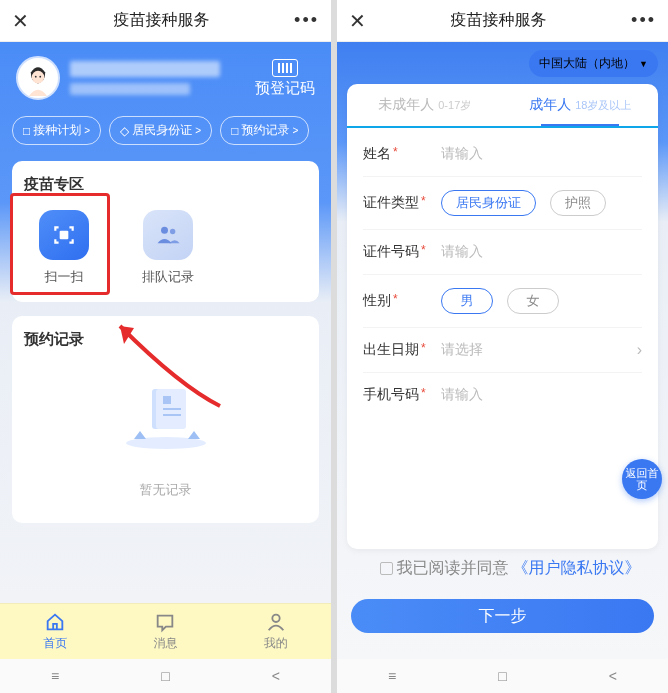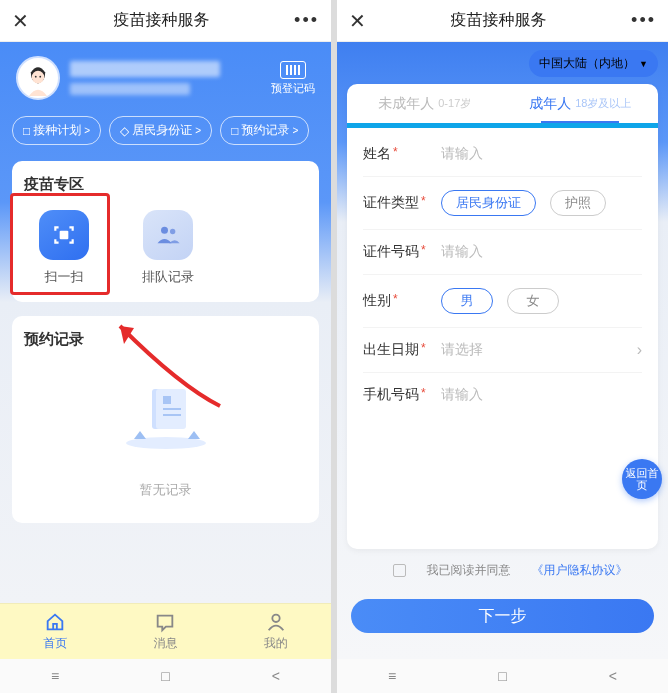--- a/index.html
+++ b/index.html
@@ -55,21 +55,21 @@
     background: #fff; border: 2px solid #cfe0ff;
     display:flex; align-items:center; justify-content:center;
     overflow:hidden; flex-shrink:0;
   }
   .avatar svg { width: 36px; height: 36px; }
   .blurbox { margin-left:10px; flex:1; }
   .blurbox .line1 { width: 150px; height: 16px; background: rgba(255,255,255,0.55); filter: blur(2px); border-radius:2px; margin-bottom:6px;}
   .blurbox .line2 { width: 120px; height: 12px; background: rgba(255,255,255,0.45); filter: blur(2px); border-radius:2px;}
   .barcode-btn {
     display:flex; flex-direction:column; align-items:center;
-    color:#fff; font-size:11px;
+    color:#fff; font-size:15px;
   }
   .barcode-btn .bc {
     width:26px; height:18px; border:1.5px solid #fff; border-radius:3px;
     display:flex; align-items:center; justify-content:center; gap:2px;
     margin-bottom:2px;
   }
   .barcode-btn .bc span { width:2px; height:10px; background:#fff; }
 
   .chips {
     display:flex; gap:8px; margin-top:6px; margin-bottom:16px;
@@ -146,21 +146,21 @@
   }
   .region-pill .tri { font-size:9px; }
 
   .form-card {
     position:absolute; left:10px; right:10px; top:42px; bottom:110px;
     background:#fff; border-radius:10px;
     box-shadow:0 2px 6px rgba(0,0,0,0.05);
     display:flex; flex-direction:column;
     overflow:hidden;
   }
-  .tabs2 { display:flex; height:44px; border-bottom:5px solid #0ea5e9; }
+  .tabs2 { display:flex; height:44px; border-bottom:2px solid #0ea5e9; }
   .tab2 { flex:1; display:flex; align-items:center; justify-content:center; font-size:13px; gap:4px; color:#bbb; position:relative;}
   .tab2 .main { color:#bbb; font-size:14px; }
   .tab2 .sub { color:#ccc; font-size:11px; }
   .tab2.active .main { color:#3a78f2; font-weight:500; }
   .tab2.active .sub { color:#aac6f8; }
   .tab2.active::after {
     content:""; position:absolute; bottom:0; left:25%; right:25%; height:2px; background:#3a78f2;
   }
   .form-body { padding: 4px 16px; }
   .frow {
@@ -186,21 +186,21 @@
     position:absolute; right:6px; bottom:160px;
     width:40px; height:40px; border-radius:50%;
     background:#3a78f2; color:#fff; font-size:11px;
     display:flex; align-items:center; justify-content:center;
     text-align:center; line-height:1.1;
     box-shadow:0 2px 6px rgba(58,120,242,0.4);
   }
   .agree-row {
     position:absolute; left:0; right:0; bottom:80px;
     display:flex; align-items:center; justify-content:center;
-    font-size:12px; color:#888; gap:21px;padding-left:15px;
+    font-size:16px; color:#888; gap:4px;padding-left:15px;
   }
   .agree-row .cb {
     width:13px; height:13px; border:1px solid #bbb; border-radius:2px;
   }
   .agree-row .link { color:#3a78f2; }
   .next-btn {
     position:absolute; left:14px; right:14px; bottom:26px;
     height:34px; border-radius:21px;
     background: linear-gradient(90deg,#4a8cf7,#3a78f2);
     color:#fff; font-size:16px;

